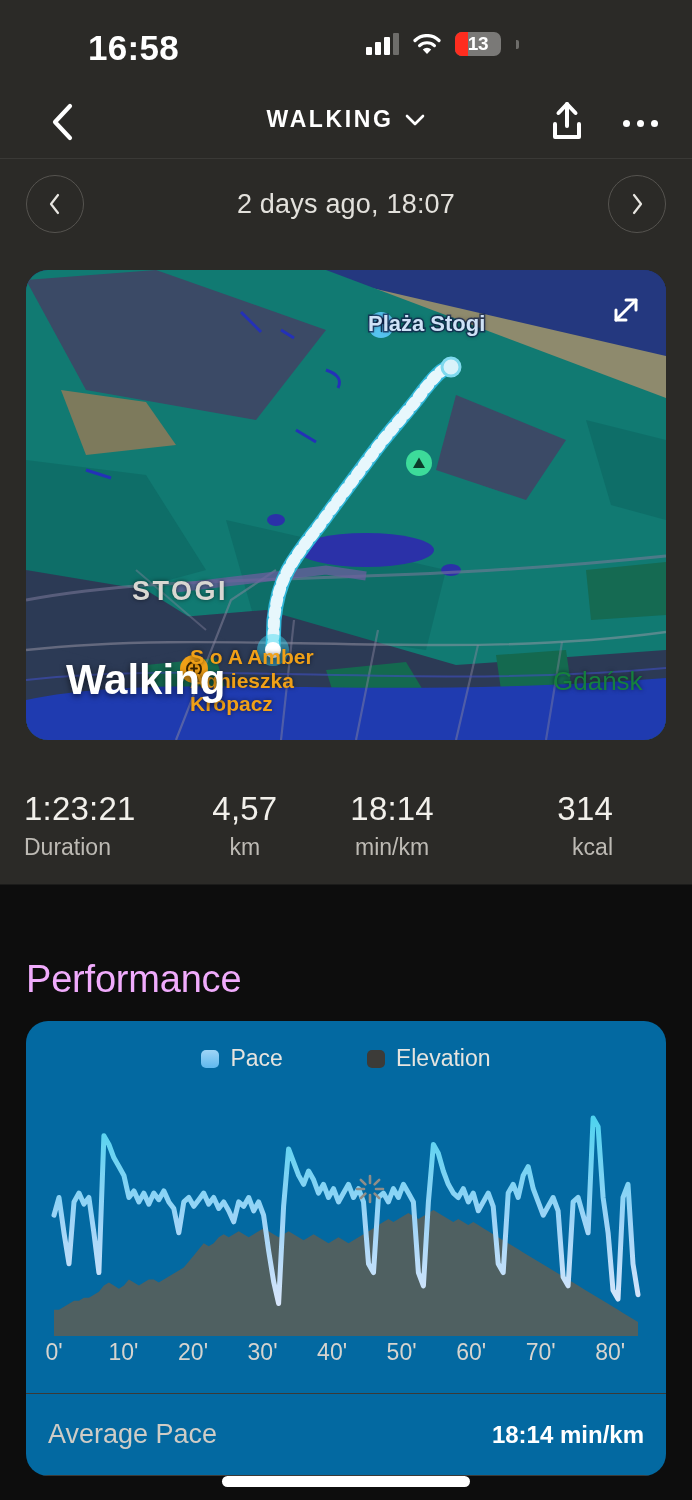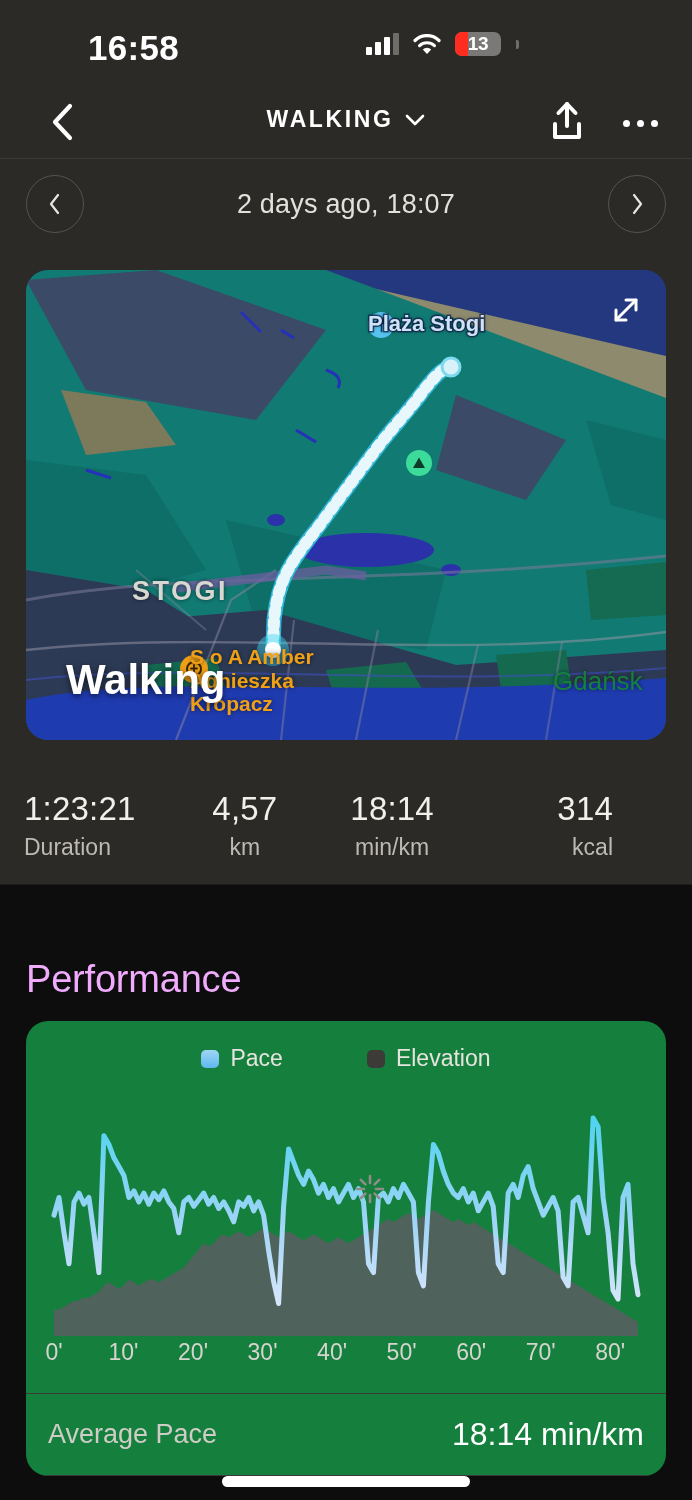--- a/index.html
+++ b/index.html
@@ -145,21 +145,21 @@
   .stat .lab { font-size: 23px; color: #bdbab4; margin-top: 6px; }
   .section-divider { position: absolute; top: 884px; left: 0; width: 692px; height: 1px; background: #1b1b1a; }
 
   
   .perf-title {
     position: absolute; left: 26px; top: 958px;
     font-size: 38px; color: #f0abfc; font-weight: 400; letter-spacing: -0.2px;
   }
   .perf-card {
     position: absolute; left: 26px; top: 1021px; width: 640px; height: 455px;
-    background: #15803d; border-radius: 22px; overflow: hidden;
+    background: #0369a1; border-radius: 22px; overflow: hidden;
   }
   .legend {
     position: absolute; top: 24px; left: 0; width: 640px;
     display: flex; align-items: center; justify-content: center; gap: 84px;
   }
   .legend-item { display: flex; align-items: center; gap: 11px; }
   .legend-sw { width: 18px; height: 18px; border-radius: 5px; display: block; }
   .legend-txt { font-size: 23px; color: #e6e4df; }
   .chart-area { position: absolute; left: 0; top: 60px; width: 640px; height: 255px; }
   .chart-svg { width: 100%; height: 100%; display: block; }
@@ -168,21 +168,21 @@
   }
   .axis span {
     position: absolute; font-size: 23px; color: #d6d4cf; transform: translateX(-50%);
   }
   .card-line { position: absolute; left: 0; top: 372px; width: 640px; height: 1px; background: #3b3a37; }
   .avg-row {
     position: absolute; left: 0; top: 372px; width: 640px; height: 83px;
     display: flex; align-items: center; justify-content: space-between; padding: 0 22px;
   }
   .avg-lab { font-size: 27px; color: #cfccc6; }
-  .avg-val { font-size: 32px; color: #ffffff; font-weight: 400; margin-left: 44px; }
+  .avg-val { font-size: 24px; color: #ffffff; font-weight: 700; margin-left: 44px; }
   .card-line2 { position: absolute; left: 0; bottom: 0; width: 640px; height: 1px; background: #3b3a37; }
 
   .home-indicator {
     position: absolute; left: 50%; transform: translateX(-50%); bottom: 13px;
     width: 248px; height: 11px; border-radius: 6px; background: #ffffff;
   }
 </style>
 </head>
 <body>
 

